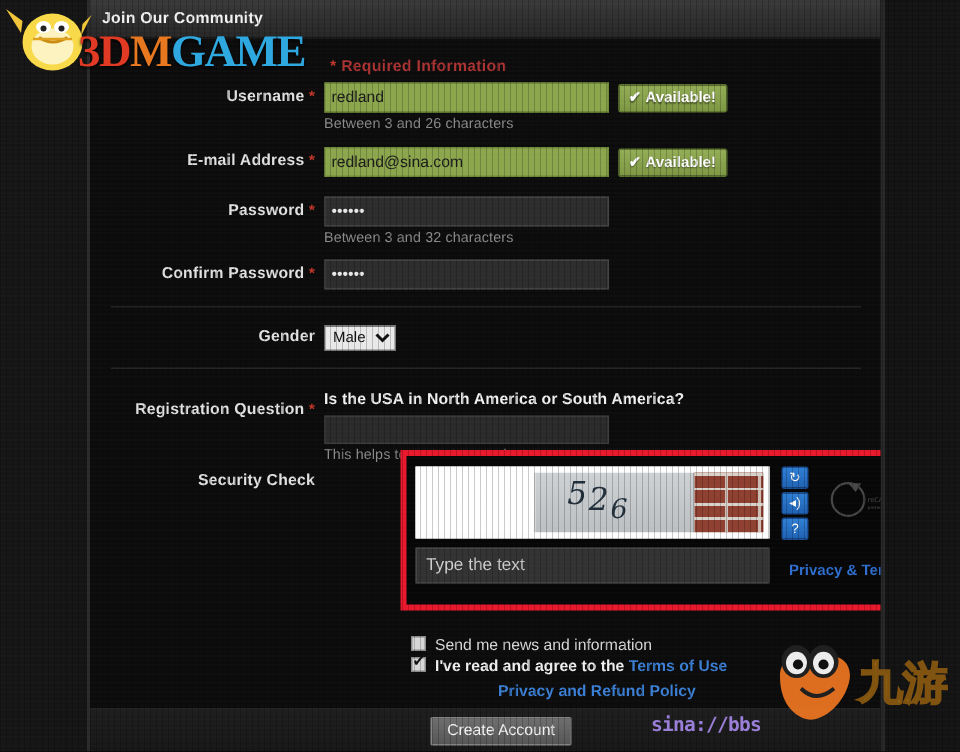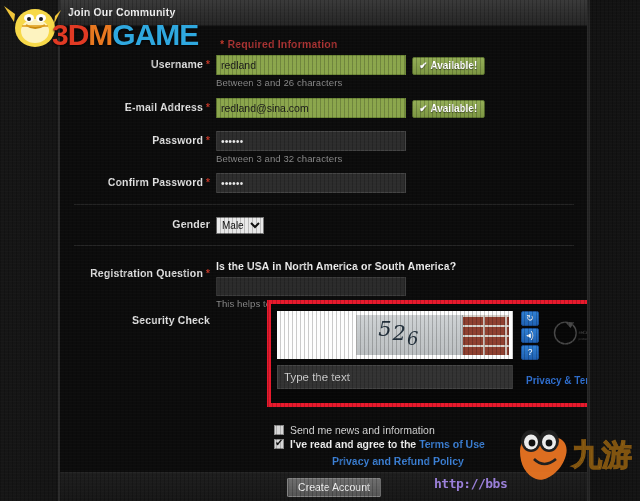--- a/index.html
+++ b/index.html
@@ -86,21 +86,21 @@
     position: absolute;
     left: 2px;
     top: -2px;
     width: 60px;
     height: 52px;
   }
   #logo-text {
     position: absolute;
     left: 52px;
     top: 18px;
-    font-family: Liberation Sans, sans-serif;
+    font-family: Liberation Serif, serif;
     font-size: 30px;
     font-weight: bold;
     letter-spacing: -1px;
     line-height: 1;
     white-space: nowrap;
     text-shadow: 0 1px 2px rgba(0,0,0,0.8);
   }
   .lg-3d { color: #e03a24; }
   .lg-m  { color: #e87820; }
   .lg-game { color: #2fa8df; }
@@ -593,21 +593,21 @@
       <ellipse cx="27" cy="18" rx="5" ry="4" fill="#fff"></ellipse>
       <ellipse cx="39" cy="18" rx="5" ry="4" fill="#fff"></ellipse>
       <circle cx="27" cy="19" r="2" fill="#222"></circle>
       <circle cx="39" cy="19" r="2" fill="#222"></circle>
       <path d="M24 25 Q33 31 43 25" stroke="#c98b10" stroke-width="2" fill="none"></path>
       <path d="M20 26 L46 26" stroke="#e0a020" stroke-width="1.6"></path>
     </svg>
     <div id="logo-text"><span class="lg-3d">3D</span><span class="lg-m">M</span><span class="lg-game">GAME</span></div>
   </div>
 
-  <div id="url-text">http://bbs</div>
+  <div id="url-text">sina://bbs</div>
 
   <svg id="watermark" viewBox="0 0 140 70">
     <g opacity="0.92">
       <path d="M22 30 C22 14 40 10 48 20 C56 12 72 18 68 34 C64 50 48 62 38 58 C28 54 22 44 22 30 Z" fill="#ef7722"></path>
       <ellipse cx="33" cy="20" rx="10" ry="11" fill="#222"></ellipse>
       <ellipse cx="51" cy="20" rx="10" ry="11" fill="#222"></ellipse>
       <ellipse cx="33" cy="21" rx="7" ry="7.5" fill="#fff"></ellipse>
       <ellipse cx="51" cy="21" rx="7" ry="7.5" fill="#fff"></ellipse>
       <circle cx="34" cy="22" r="3.4" fill="#111"></circle>
       <circle cx="51" cy="22" r="3.4" fill="#111"></circle>

